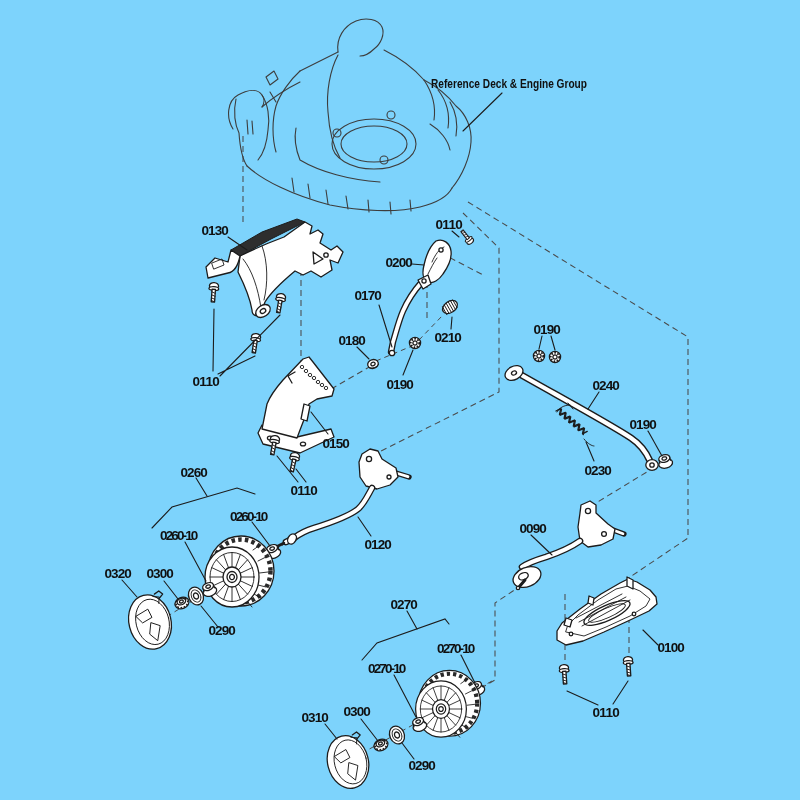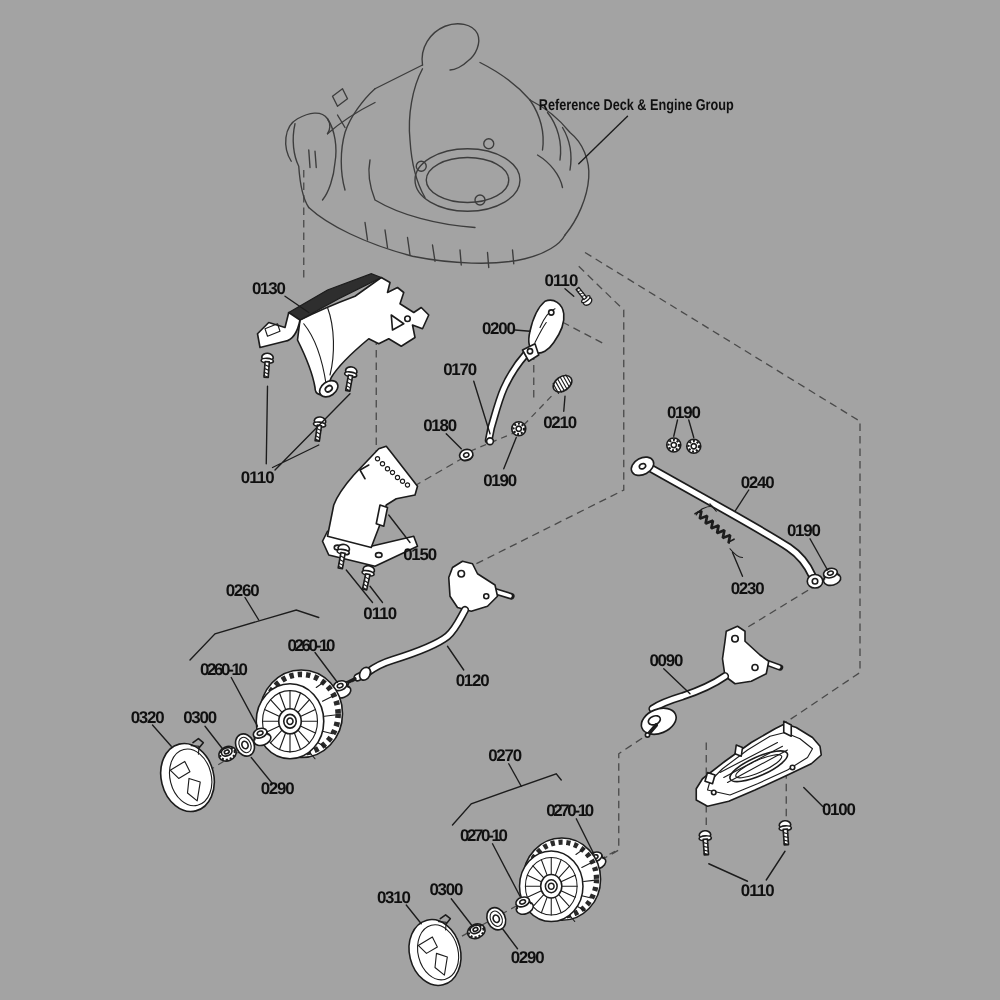--- a/index.html
+++ b/index.html
@@ -1,16 +1,16 @@
 <!DOCTYPE html>
 <html><head>
 <meta charset="utf-8">
 <style>
   html,body{margin:0;padding:0;background:#ffffff;}
-  .stage{width:800px;height:800px;position:relative;background:#a3a3a3;overflow:hidden;}
+  .stage{width:800px;height:800px;position:relative;background:#7dd3fc;overflow:hidden;}
   svg{display:block;}
   text.plabel{font-family:"Liberation Sans",sans-serif;font-weight:700;font-size:13.5px;fill:#101010;letter-spacing:-0.3px;}
   text.ptitle{font-family:"Liberation Sans",sans-serif;font-weight:700;font-size:12.5px;fill:#101010;}
   .ink{stroke:#1c1c1c;fill:none;stroke-width:1.3;stroke-linejoin:round;stroke-linecap:round;}
   .inkfill{stroke:#1c1c1c;fill:#ffffff;stroke-width:1.3;stroke-linejoin:round;}
   .thin{stroke:#1c1c1c;fill:none;stroke-width:0.9;stroke-linejoin:round;stroke-linecap:round;}
   .deck{stroke:#3d3d3d;fill:none;stroke-width:1.1;stroke-linejoin:round;stroke-linecap:round;}
   .dash{stroke:#4a4a4a;fill:none;stroke-width:1.05;stroke-dasharray:6 4;}
   .axle{stroke:#4a4a4a;fill:none;stroke-width:1;stroke-dasharray:5 4;}
   .leader{stroke:#1c1c1c;fill:none;stroke-width:1.1;stroke-linecap:round;}

